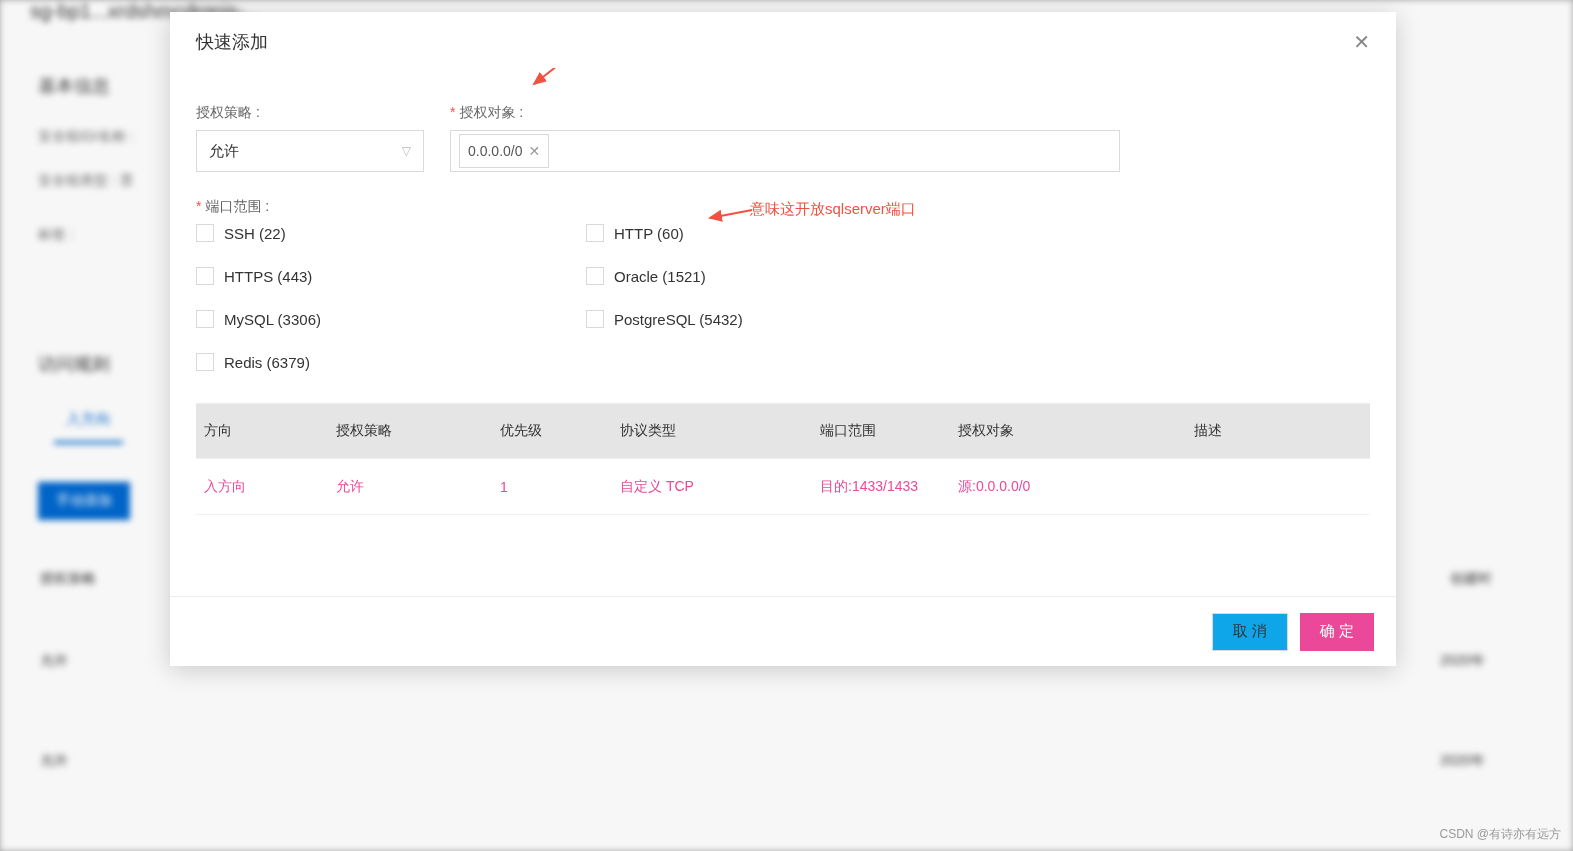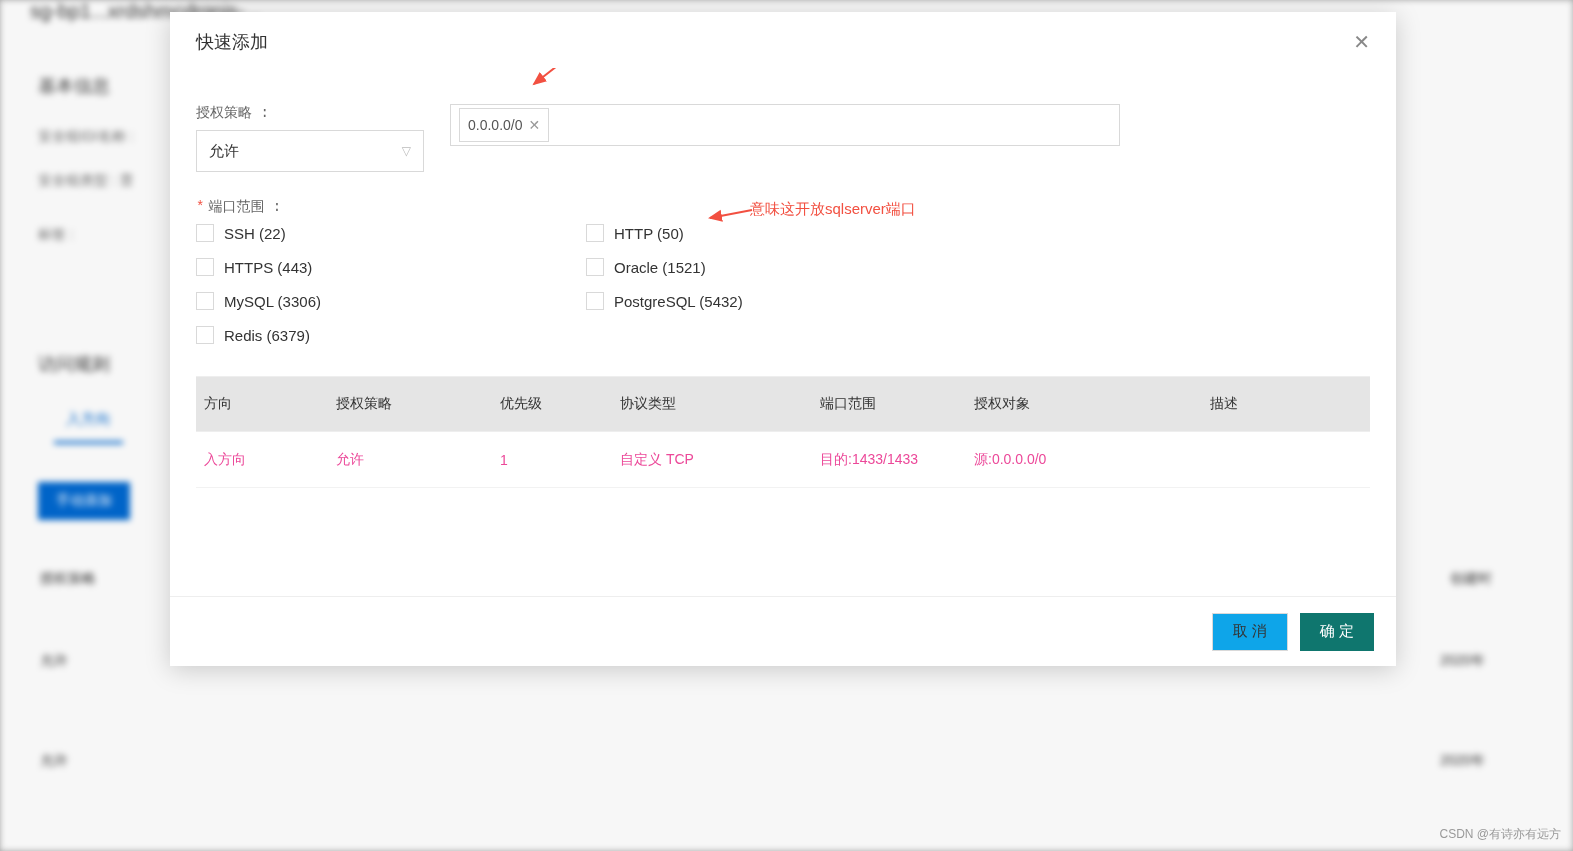--- a/index.html
+++ b/index.html
@@ -13,52 +13,52 @@
     .bg-th { position: absolute; font-size: 14px; color: #333; }
     .bg-td { position: absolute; font-size: 14px; color: #333; }
     .bg-watermark { position: absolute; bottom: 8px; right: 12px; color: #999; font-size: 12px; }
     .modal { position: absolute; top: 12px; left: 170px; width: 1226px; height: 654px; background: #fff; box-shadow: 0 4px 24px rgba(0,0,0,0.18); display: flex; flex-direction: column; }
     .modal-header { padding: 18px 26px 14px 26px; display: flex; justify-content: space-between; align-items: center; }
     .modal-title { font-size: 18px; color: #333; }
     .close-icon { font-size: 20px; color: #888; cursor: pointer; }
     .modal-body { padding: 36px 26px 0 26px; flex: 1; overflow: hidden; position: relative; }
     .form-row { display: flex; gap: 26px; margin-bottom: 26px; }
     .form-col { display: flex; flex-direction: column; gap: 8px; }
-    .form-label { font-size: 14px; color: #666; font-family: Liberation Mono, monospace; }
+    .form-label { font-size: 14px; color: #666; }
     .req { color: #f25041; margin-right: 4px; }
     .select-box { width: 228px; height: 42px; border: 1px solid #d9d9d9; display: flex; align-items: center; justify-content: space-between; padding: 0 12px; font-size: 15px; cursor: pointer; }
     .chevron-down { color: #bbb; font-size: 12px; }
     .tag-input { width: 670px; height: 42px; border: 1px solid #d9d9d9; display: flex; align-items: center; padding: 0 8px; gap: 6px; }
     .ip-tag { border: 1px solid #d9d9d9; padding: 8px 8px; font-size: 14px; display: flex; gap: 6px; color: #555; }
     .tag-x { color: #999; cursor: pointer; }
     .ports-label { margin-bottom: 4px; color: #666; }
     .ports-grid { display: flex; gap: 0; }
-    .ports-col { display: flex; flex-direction: column; gap: 8px; width: 390px; }
+    .ports-col { display: flex; flex-direction: column; gap: 17px; width: 390px; }
     .chk-item { display: flex; align-items: center; gap: 10px; font-size: 15px; color: #333; height: 26px; }
     .chk { width: 18px; height: 18px; border: 1px solid #d9d9d9; cursor: pointer; flex-shrink: 0; }
     .chk.checked { background: #0064c8; border-color: #0064c8; position: relative; }
     .chk.checked::after { content: ""; position: absolute; left: 5px; top: 1px; width: 5px; height: 10px; border: solid #fff; border-width: 0 2px 2px 0; transform: rotate(45deg); }
     .annotation { position: absolute; color: #f25041; font-size: 15px; pointer-events: none; }
     .arrow-svg { position: absolute; pointer-events: none; }
     .rule-table { margin-top: 28px; }
     .thead-row, .tbody-row { display: flex; height: 56px; align-items: center; }
     .thead-row { border-top: 1px solid #eee; border-bottom: 1px solid #eee; background: #e5e5e5; font-size: 14px; color: #333; }
     .tbody-row { font-size: 14px; color: #ec4899; border-bottom: 1px solid #f2f2f2; }
     .th, .td { padding: 0; }
     .c-dir   { width: 140px; padding-left: 8px; }
     .c-pol   { width: 164px; }
     .c-pri   { width: 120px; }
     .c-proto { width: 200px; }
     .c-port  { width: 138px; }
-    .c-obj   { width: 236px; margin-left: 16px; }
+    .c-obj   { width: 236px; }
     .c-desc  { width: 160px; }
     .modal-footer { height: 70px; display: flex; justify-content: flex-end; align-items: center; gap: 12px; padding: 0 22px; border-top: 1px solid #eee; }
     .btn { height: 38px; padding: 0 20px; font-size: 15px; border: none; cursor: pointer; }
     .btn-cancel { background: #0ea5e9; border: 1px solid #d9d9d9; color: #333; }
-    .btn-ok { background: #0f766e; color: #fff; }
+    .btn-ok { background: #ec4899; color: #fff; }
   </style>
 </head>
 <body>
 
 <div class="bg-layer">
   <div class="bg-header" style="top:0;">sg-bp1...xrdshmcdrqnjs-...</div>
   <div class="bg-section" style="top:74px;">基本信息</div>
   <div class="bg-label" style="top:128px;">安全组ID/名称 :</div>
   <div class="bg-label" style="top:172px;">安全组类型 :  普</div>
   <div class="bg-label" style="top:226px;">标签 :</div>
@@ -85,20 +85,21 @@
 
     <div class="form-row">
       <div class="form-col">
         <div class="form-label">授权策略 :</div>
         <div class="select-box">
           <span>允许</span>
           <span class="chevron-down">▽</span>
         </div>
       </div>
       <div class="form-col">
+        <div class="form-label"><span class="req">*</span><span>授权对象 :</span></div>
         <div class="tag-input">
           <div class="ip-tag">
             <span>0.0.0.0/0</span>
             <span class="tag-x">✕</span>
           </div>
         </div>
       </div>
     </div>
 
     <div class="form-label ports-label"><span class="req">*</span><span>端口范围 :</span></div>
@@ -118,21 +119,21 @@
             <span>MySQL (3306)</span>
           </div>
           <div class="chk-item">
             <div class="chk"></div>
             <span>Redis (6379)</span>
           </div>
         </div>
       <div class="ports-col" id="ports-col3">
           <div class="chk-item">
             <div class="chk"></div>
-            <span>HTTP (50)</span>
+            <span>HTTP (60)</span>
           </div>
           <div class="chk-item">
             <div class="chk"></div>
             <span>Oracle (1521)</span>
           </div>
           <div class="chk-item">
             <div class="chk"></div>
             <span>PostgreSQL (5432)</span>
           </div>
         </div>

